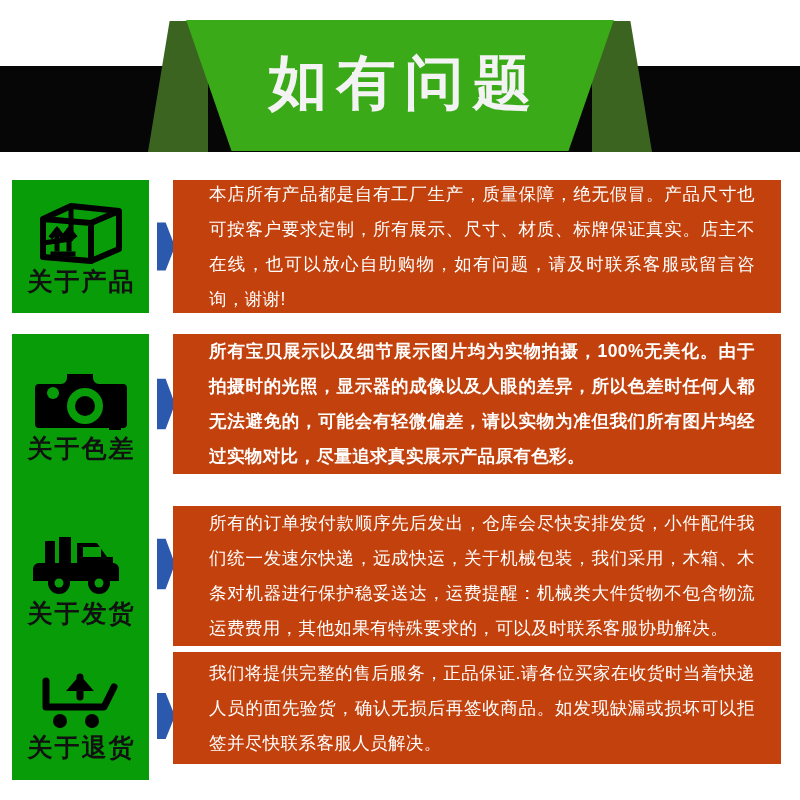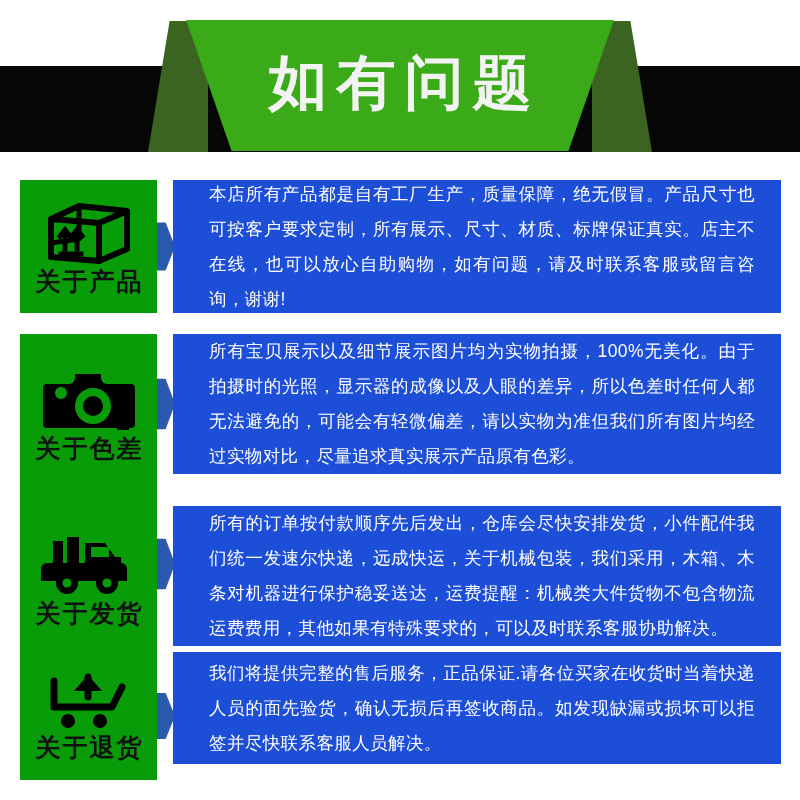--- a/index.html
+++ b/index.html
@@ -73,21 +73,21 @@
   }
 
   
   .row {
     position: absolute;
     left: 0;
     width: 800px;
   }
   .badge {
     position: absolute;
-    left: 20px;
+    left: 12px;
     top: 0;
     width: 137px;
     background: #089c09;
     display: flex;
     flex-direction: column;
     align-items: center;
     justify-content: center;
     box-sizing: border-box;
   }
   .badge-icon {
@@ -106,21 +106,21 @@
     position: absolute;
     left: 157px;
     width: 18px;
     background: #2b59ae;
     clip-path: polygon(0% 32%, 48% 32%, 100% 50%, 48% 68%, 0% 68%);
   }
   .panel {
     position: absolute;
     left: 173px;
     width: 608px;
-    background: #1d4ed8;
+    background: #c2410c;
     box-sizing: border-box;
     display: flex;
     align-items: center;
   }
   .panel-text {
     color: #ffffff;
     font-size: 17.5px;
     line-height: 35px;
     padding: 0 26px 0 36px;
     letter-spacing: 0.4px;
@@ -129,21 +129,21 @@
 
   
   #row-product   { top: 180px; height: 133px; }
   #row-product .badge   { height: 133px; }
   #row-product .chevron { top: 0; height: 133px; }
   #row-product .panel   { top: 0; height: 133px; }
 
   #row-color     { top: 334px; height: 140px; }
   #row-color .badge     { height: 160px; justify-content: center; }
   #row-color .chevron   { top: 0; height: 140px; }
-  #row-color .panel     { top: 0; height: 140px; }
+  #row-color .panel     { top: 0; height: 140px; font-weight: bold; }
 
   #row-shipping  { top: 494px; height: 140px; }
   #row-shipping .badge   { height: 172px; }
   #row-shipping .chevron { top: 0; height: 140px; }
   #row-shipping .panel   { top: 12px; height: 140px; }
 
   #row-return    { top: 652px; height: 128px; }
   #row-return .badge     { height: 128px; text-align: center; }
   #row-return .chevron   { top: 0; height: 128px; }
   #row-return .panel     { top: 0; height: 112px; }

